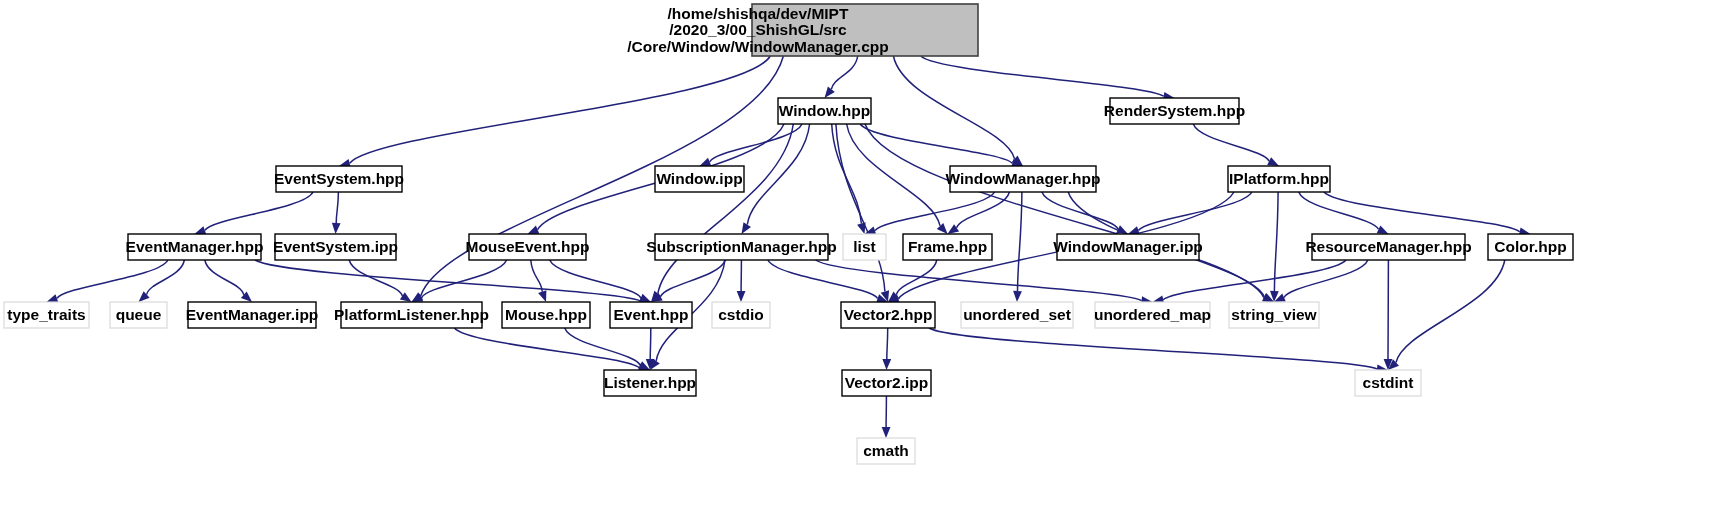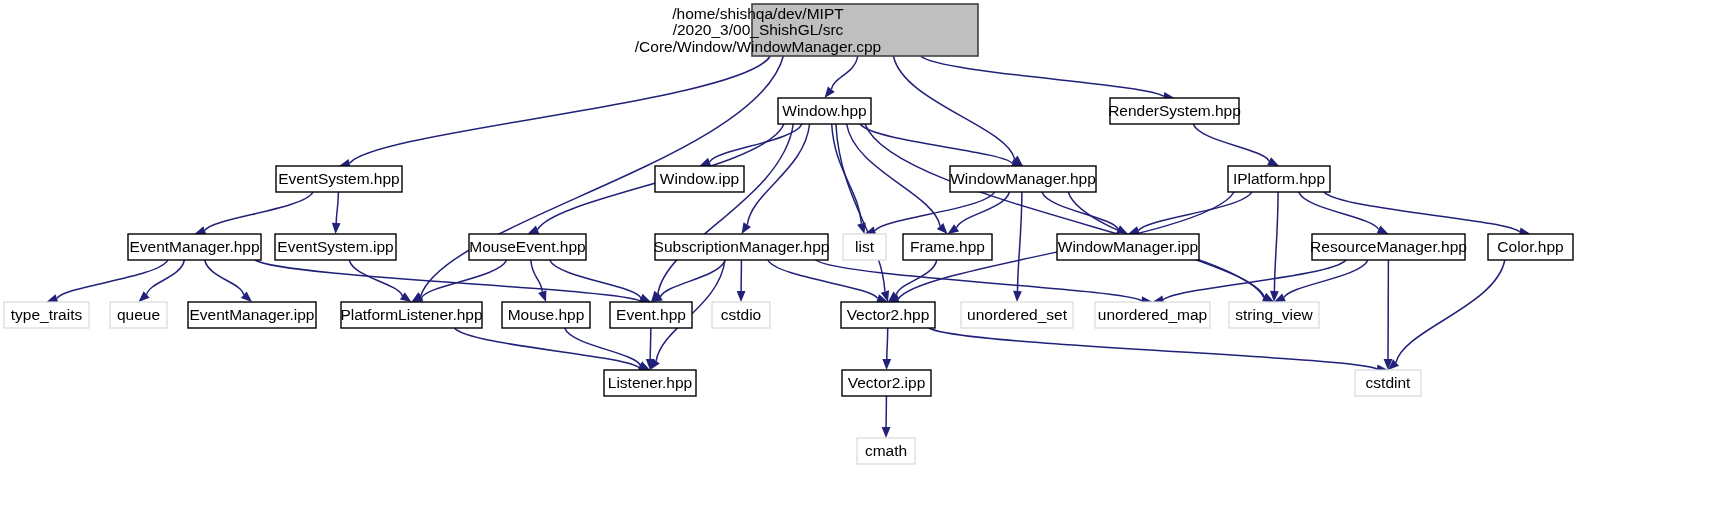--- a/index.html
+++ b/index.html
@@ -10,20 +10,21 @@
   body {
     width: 1722px;
     height: 515px;
     font-family: "Liberation Sans", sans-serif;
     overflow: hidden;
   }
   #graph {
     position: relative;
     width: 1390px;
     height: 515px;
+    font-weight: bold;
   }
   #graph svg {
     position: absolute;
     top: 0;
     left: 0;
     width: 1722px;
     height: 515px;
   }
   .node-label {
     font-family: "Liberation Sans", sans-serif;

